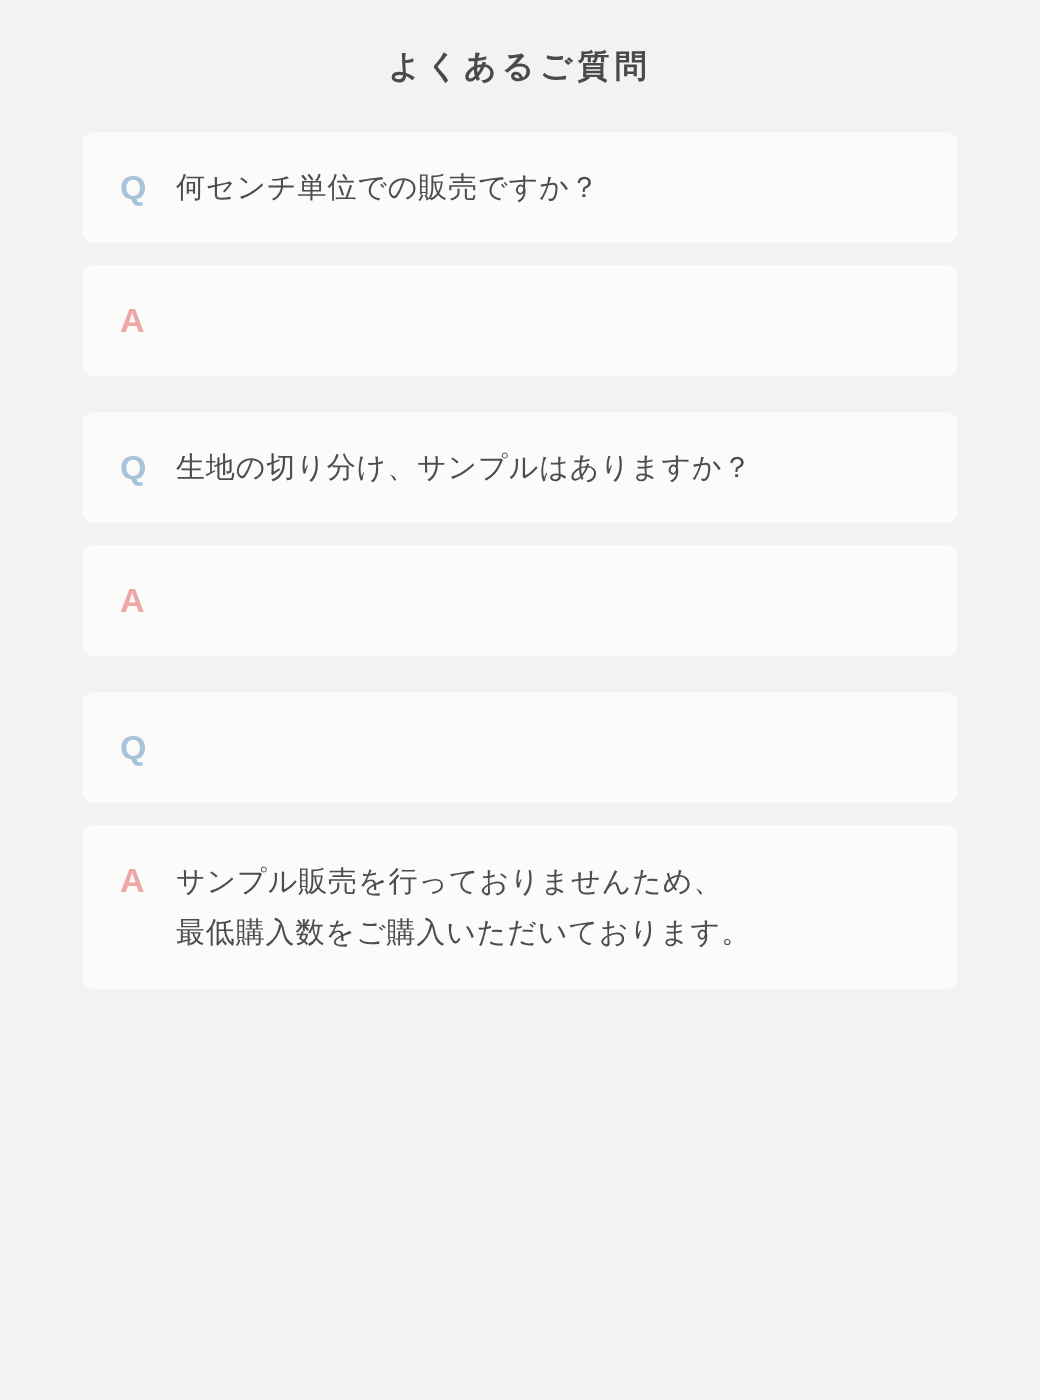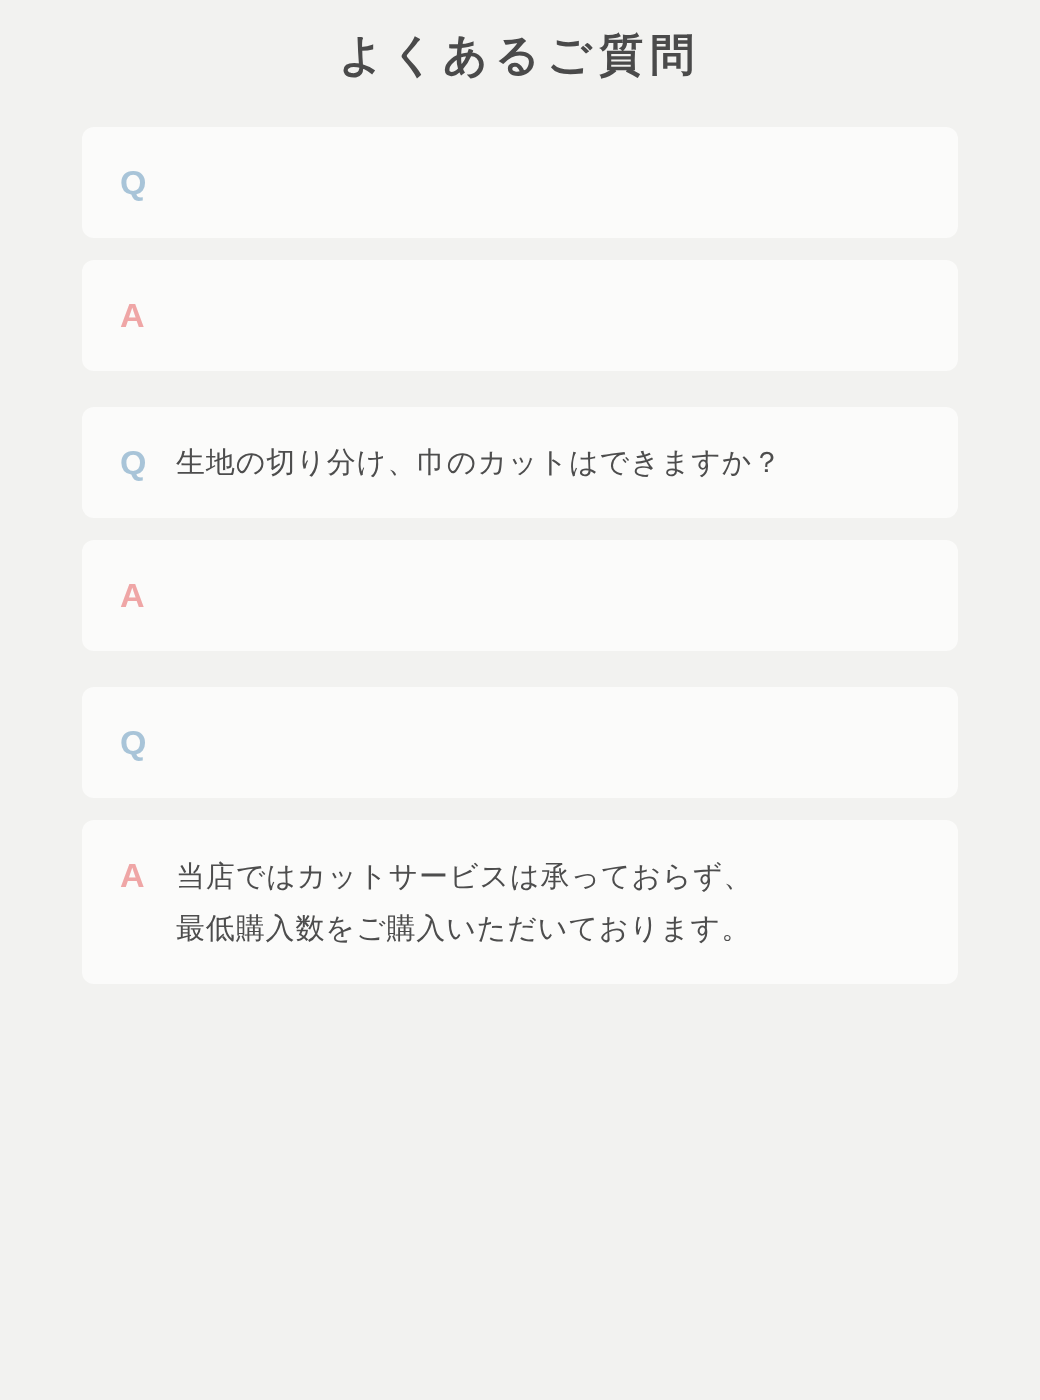--- a/index.html
+++ b/index.html
@@ -16,25 +16,25 @@
   }
   .page {
     width: 1040px;
     min-height: 1400px;
     box-sizing: border-box;
     padding: 0 82px;
     background: #f2f2f0;
   }
   .page-title {
     text-align: center;
-    font-size: 44px;
+    font-size: 32px;
     font-weight: bold;
     letter-spacing: 0.16em;
     color: #4a4a4a;
-    padding-top: 26px;
+    padding-top: 46px;
     padding-bottom: 0;
     margin: 0;
     line-height: 1.3;
   }
   .faq-list {
     margin-top: 44px;
   }
   .faq-card {
     background: #fbfbfa;
     border-radius: 12px;
@@ -82,36 +82,37 @@
 <body>
 
 <div class="page">
 
   <h1 class="page-title">よくあるご質問</h1>
 
   <div class="faq-list">
 
     <div class="faq-card question">
       <div class="marker q">Q</div>
+      <div class="faq-text">何センチ単位での販売ですか？</div>
     </div>
     <div class="faq-card answer">
       <div class="marker a">A</div>
     </div>
 
     <div class="faq-card question">
       <div class="marker q">Q</div>
-      <div class="faq-text">生地の切り分け、巾のカットはできますか？</div>
+      <div class="faq-text">生地の切り分け、サンプルはありますか？</div>
     </div>
     <div class="faq-card answer">
       <div class="marker a">A</div>
     </div>
 
     <div class="faq-card question">
       <div class="marker q">Q</div>
     </div>
     <div class="faq-card answer">
       <div class="marker a">A</div>
-      <div class="faq-text">当店ではカットサービスは承っておらず、
+      <div class="faq-text">サンプル販売を行っておりませんため、
 最低購入数をご購入いただいております。</div>
     </div>
 
   </div>
 </div>
 
 </body></html>

